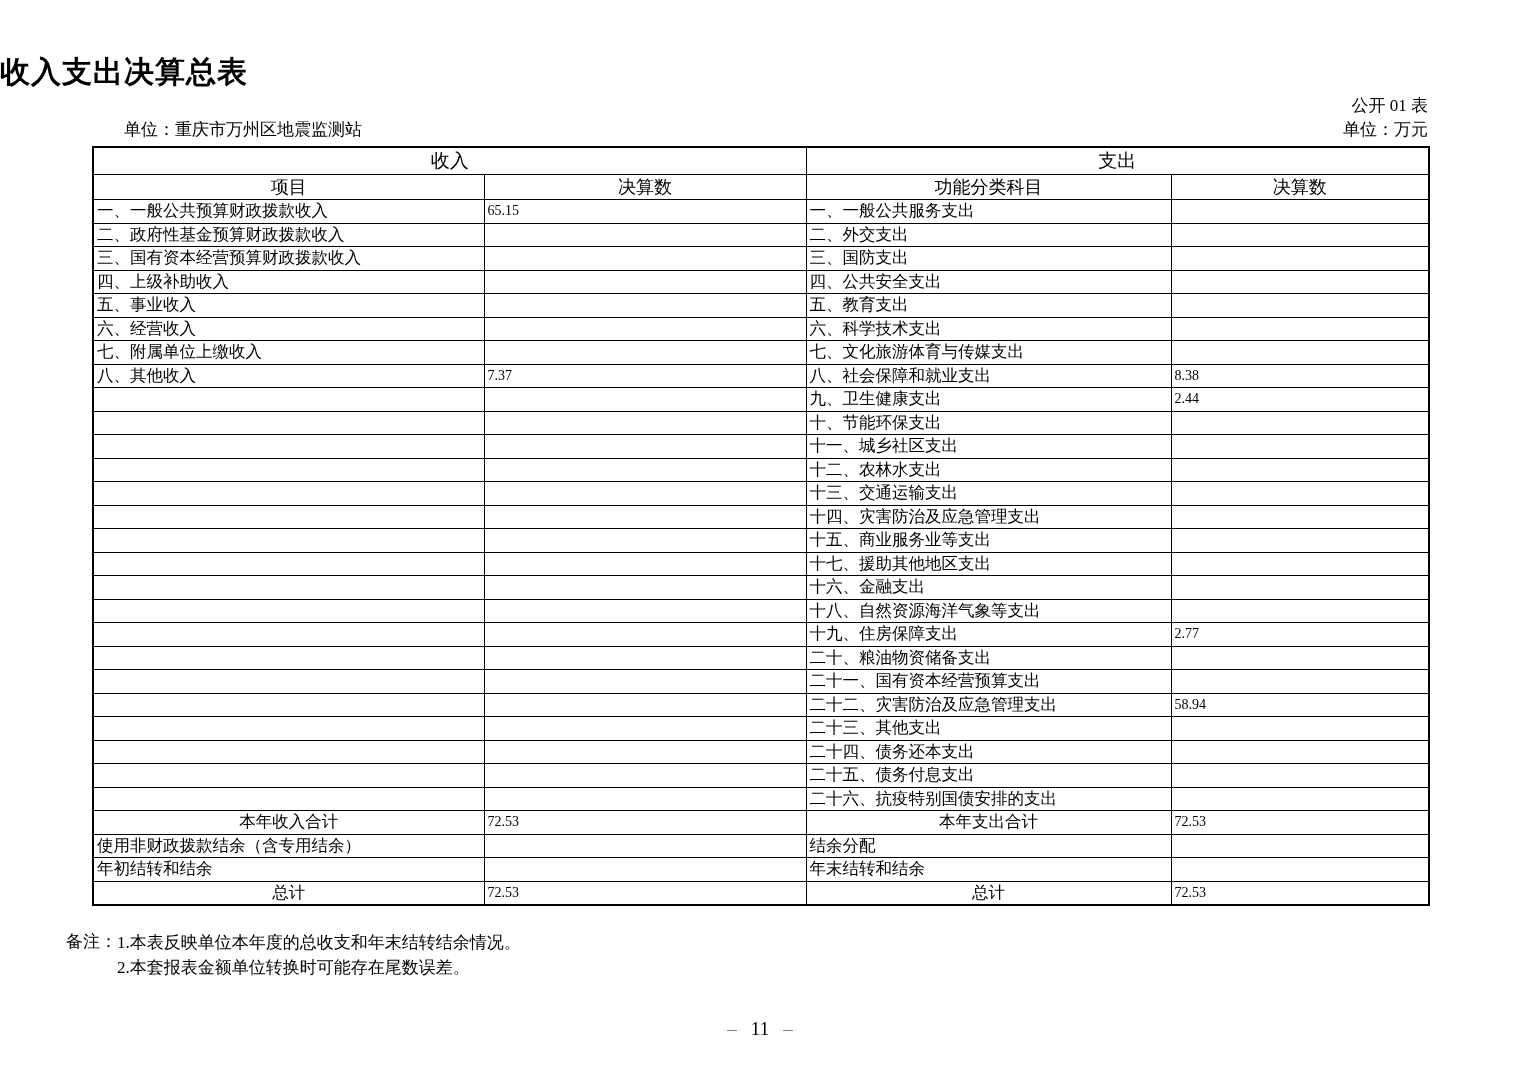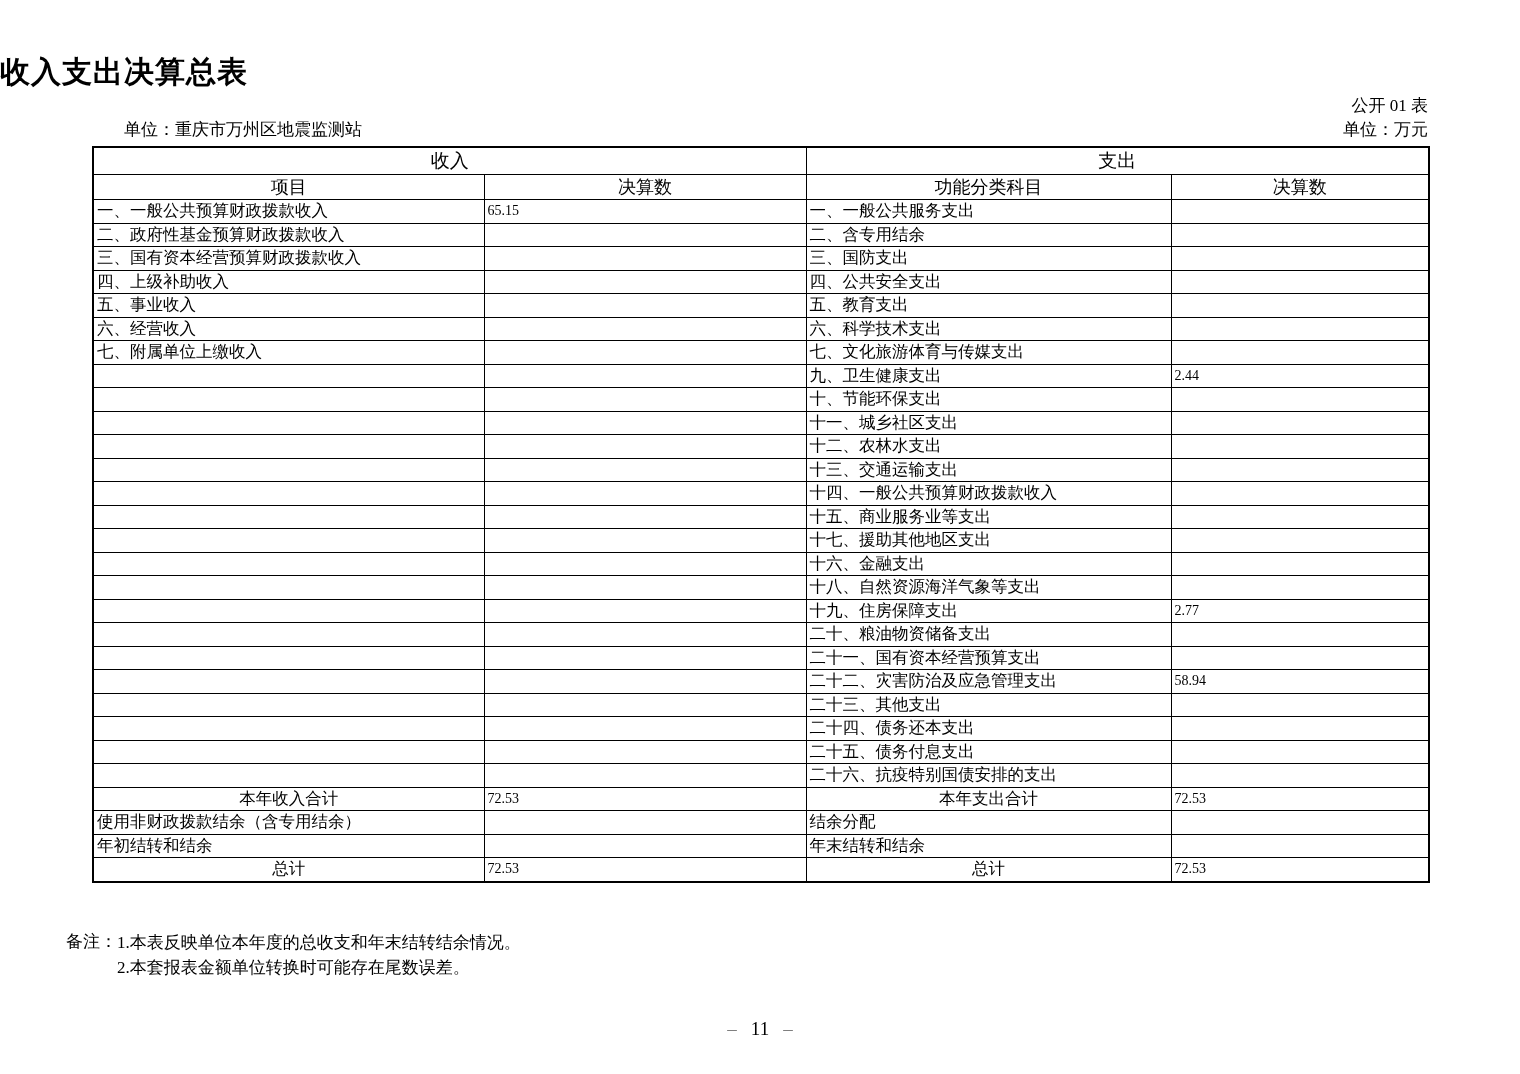--- a/index.html
+++ b/index.html
@@ -119,21 +119,21 @@
     <tbody>
         <tr>
           <td class="item">一、一般公共预算财政拨款收入</td>
           <td class="value">65.15</td>
           <td class="item">一、一般公共服务支出</td>
           <td class="value"></td>
         </tr>
         <tr>
           <td class="item">二、政府性基金预算财政拨款收入</td>
           <td class="value"></td>
-          <td class="item">二、含专用结余</td>
+          <td class="item">二、外交支出</td>
           <td class="value"></td>
         </tr>
         <tr>
           <td class="item">三、国有资本经营预算财政拨款收入</td>
           <td class="value"></td>
           <td class="item">三、国防支出</td>
           <td class="value"></td>
         </tr>
         <tr>
           <td class="item">四、上级补助收入</td>
@@ -151,20 +151,26 @@
           <td class="item">六、经营收入</td>
           <td class="value"></td>
           <td class="item">六、科学技术支出</td>
           <td class="value"></td>
         </tr>
         <tr>
           <td class="item">七、附属单位上缴收入</td>
           <td class="value"></td>
           <td class="item">七、文化旅游体育与传媒支出</td>
           <td class="value"></td>
+        </tr>
+        <tr>
+          <td class="item">八、其他收入</td>
+          <td class="value">7.37</td>
+          <td class="item">八、社会保障和就业支出</td>
+          <td class="value">8.38</td>
         </tr>
         <tr>
           <td class="item"></td>
           <td class="value"></td>
           <td class="item">九、卫生健康支出</td>
           <td class="value">2.44</td>
         </tr>
         <tr>
           <td class="item"></td>
           <td class="value"></td>
@@ -185,21 +191,21 @@
         </tr>
         <tr>
           <td class="item"></td>
           <td class="value"></td>
           <td class="item">十三、交通运输支出</td>
           <td class="value"></td>
         </tr>
         <tr>
           <td class="item"></td>
           <td class="value"></td>
-          <td class="item">十四、一般公共预算财政拨款收入</td>
+          <td class="item">十四、灾害防治及应急管理支出</td>
           <td class="value"></td>
         </tr>
         <tr>
           <td class="item"></td>
           <td class="value"></td>
           <td class="item">十五、商业服务业等支出</td>
           <td class="value"></td>
         </tr>
         <tr>
           <td class="item"></td>

